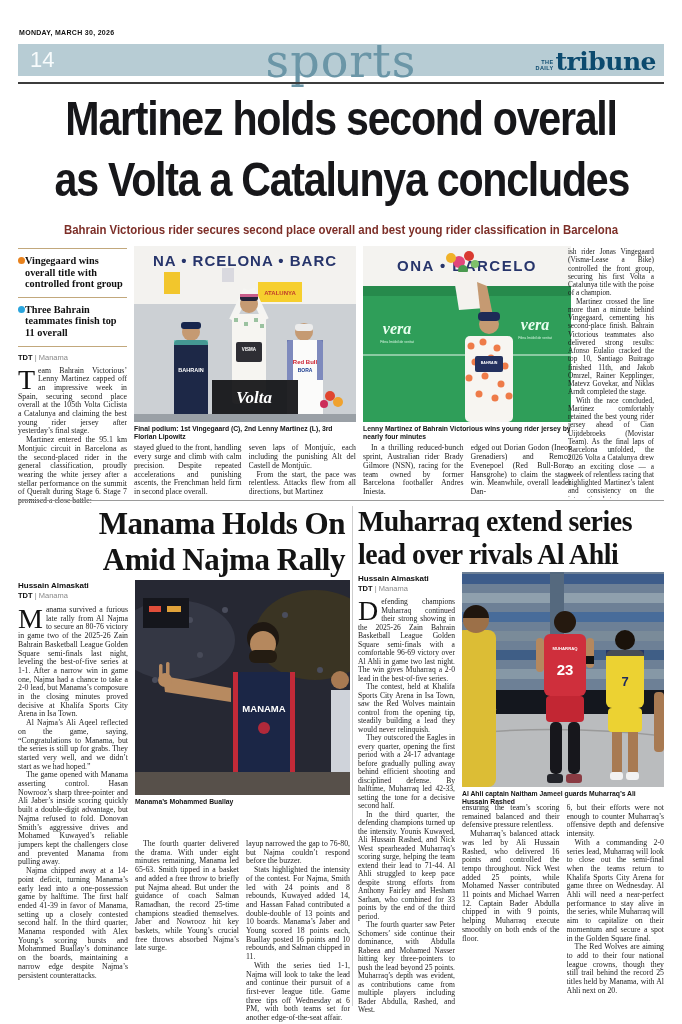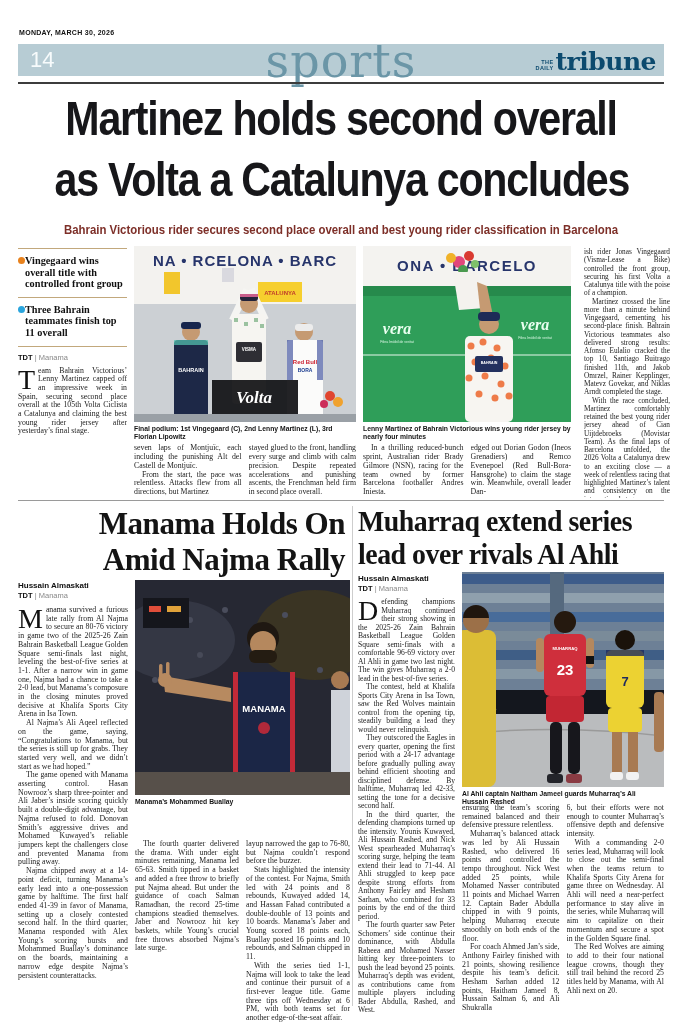--- a/index.html
+++ b/index.html
@@ -45,21 +45,21 @@
   .caption{font:700 6.8px/8.2px "Liberation Sans",sans-serif;color:#141414;}
   .photo{display:block;}
   .cols2{display:flex;gap:7px;}
   .cols2>div{flex:1;}
 
   .lead-col1{top:246px;left:18px;width:109px;height:252px;}
   .lead-pb1{top:246px;left:134px;width:222px;}
   .lead-pb1 .txt{height:60px;margin-top:3px;}
   .lead-pb2{top:246px;left:363px;width:208px;}
   .lead-pb2 .txt{height:50px;margin-top:3px;}
-  .lead-col6{top:248px;left:584px;width:86px;height:250px;}
+  .lead-col6{top:248px;left:568px;width:86px;height:250px;}
 
   .hdiv{top:500px;left:18px;width:646px;border-top:1px solid #9a9a9a;}
   .vline{top:506px;left:352px;width:1px;height:500px;background:#cdcdcd;}
 
   
   .serif-head .line{font-family:"Liberation Serif",serif;font-weight:700;color:#141414;letter-spacing:-.5px;}
   .s2-head{top:505px;left:18px;width:332px;text-align:right;}
   .s2-head .line{font-size:32px;line-height:36px;white-space:nowrap;transform:scaleX(.97);transform-origin:center;}
   .s2-byl{top:581px;left:18px;width:120px;}
   .s2-col1{top:606px;left:18px;width:110px;height:400px;}
@@ -111,20 +111,21 @@
       <span>Three Bahrain teammates finish top 11 overall</span>
     </div>
     <div class="hr-tan"></div>
     <div class="byl">
       <span class="ag">TDT</span>
       <span> | </span>
       <span>Manama</span>
     </div>
     <div class="body">
       <p class="first"><span class="dropcap">T</span><span>eam Bahrain Victorious’ Lenny Martinez capped off an impressive week in Spain, securing second place overall at the 105th Volta Ciclista a Catalunya and claiming the best young rider jersey after yesterday’s final stage.</span></p>
+      <p>Martinez entered the 95.1 km Montjuïc circuit in Barcelona as the second-placed rider in the general classification, proudly wearing the white jersey after a stellar performance on the summit of Queralt during Stage 6. Stage 7 promised a close battle:</p>
     </div>
   </div>
 
   <div class="abs lead-pb1">
     <svg class="photo" width="222" height="176" viewBox="0 0 222 176" preserveAspectRatio="none">
       <rect width="222" height="176" fill="#ccd0d4"></rect>
       <rect width="222" height="58" fill="#f3f2ef"></rect>
       <text x="111" y="20" font-family="Liberation Sans, sans-serif" font-size="15" font-weight="bold" fill="#27356b" text-anchor="middle" letter-spacing="1">NA • RCELONA • BARC</text>
       <rect x="30" y="26" width="16" height="22" fill="#f2c62c"></rect>
       <rect x="124" y="36" width="44" height="20" fill="#f6cf2e"></rect>
@@ -163,25 +164,25 @@
       <circle cx="196" cy="150" r="5" fill="#e0452f"></circle>
         <circle cx="204" cy="156" r="5" fill="#f0a22e"></circle>
         <circle cx="190" cy="158" r="4" fill="#cc2d5a"></circle>
       <rect x="78" y="134" width="86" height="34" fill="#101014" opacity=".92"></rect>
       <text x="120" y="157" font-family="Liberation Serif, serif" font-size="17" font-style="italic" font-weight="bold" fill="#ffffff" text-anchor="middle">Volta</text>
       <rect x="0" y="168" width="222" height="8" fill="#9aa0a6"></rect>
     </svg>
     <div class="caption" style="margin-top:3px;">Final podium: 1st Vingegaard (C), 2nd Lenny Martinez (L), 3rd Florian Lipowitz</div>
     <div class="cols2 txt">
       <div class="body">
+        <p class="first">stayed glued to the front, handling every surge and climb with calm precision. Despite repeated accelerations and punishing ascents, the Frenchman held firm in second place overall.</p>
+      </div>
+      <div class="body">
         <p class="first">seven laps of Montjuïc, each including the punishing Alt del Castell de Montjuïc.</p>
         <p>From the start, the pace was relentless. Attacks flew from all directions, but Martinez</p>
-      </div>
-      <div class="body">
-        <p class="first">stayed glued to the front, handling every surge and climb with calm precision. Despite repeated accelerations and punishing ascents, the Frenchman held firm in second place overall.</p>
       </div>
     </div>
   </div>
 
   <div class="abs lead-pb2">
     <svg class="photo" width="208" height="176" viewBox="0 0 208 176" preserveAspectRatio="none">
       <rect width="208" height="176" fill="#2f9e59"></rect>
       <rect width="208" height="40" fill="#f4f3f0"></rect>
       <text x="104" y="25" font-family="Liberation Sans, sans-serif" font-size="15" font-weight="bold" fill="#27356b" text-anchor="middle" letter-spacing="1.5">ONA • BARCELO</text>
       <rect x="0" y="40" width="208" height="10" fill="#268a4c"></rect>
@@ -359,21 +360,20 @@
       <rect x="148" y="200" width="13" height="8" rx="3" fill="#f2f2f2"></rect>
       <rect x="164" y="200" width="13" height="8" rx="3" fill="#f2f2f2"></rect>
     </g>
     <rect x="192" y="120" width="10" height="60" rx="4" fill="#a87a52"></rect>
   </svg>
   <div class="abs s3-cap caption">Al Ahli captain Naitham Jameel guards Muharraq’s Ali Hussain Rashed</div>
   <div class="abs s3-txt cols2">
     <div class="body">
       <p class="first">ensuring the team’s scoring remained balanced and their defensive pressure relentless.</p>
       <p>Muharraq’s balanced attack was led by Ali Hussain Rashed, who delivered 16 points and controlled the tempo throughout. Nick West added 25 points, while Mohamed Nasser contributed 11 points and Michael Warren 12. Captain Bader Abdulla chipped in with 9 points, helping Muharraq execute smoothly on both ends of the floor.</p>
-      <p>For coach Ahmed Jan’s side, Anthony Fairley finished with 21 points, showing resilience despite his team’s deficit. Hesham Sarhan added 12 points, Haitham Jameel 8, Hussain Salman 6, and Ali Shukralla</p>
     </div>
     <div class="body">
       <p class="first">6, but their efforts were not enough to counter Muharraq’s offensive depth and defensive intensity.</p>
       <p>With a commanding 2-0 series lead, Muharraq will look to close out the semi-final when the teams return to Khalifa Sports City Arena for game three on Wednesday. Al Ahli will need a near-perfect performance to stay alive in the series, while Muharraq will aim to capitalize on their momentum and secure a spot in the Golden Square final.</p>
       <p>The Red Wolves are aiming to add to their four national league crowns, though they still trail behind the record 25 titles held by Manama, with Al Ahli next on 20.</p>
     </div>
   </div>
 
 </div>
 

